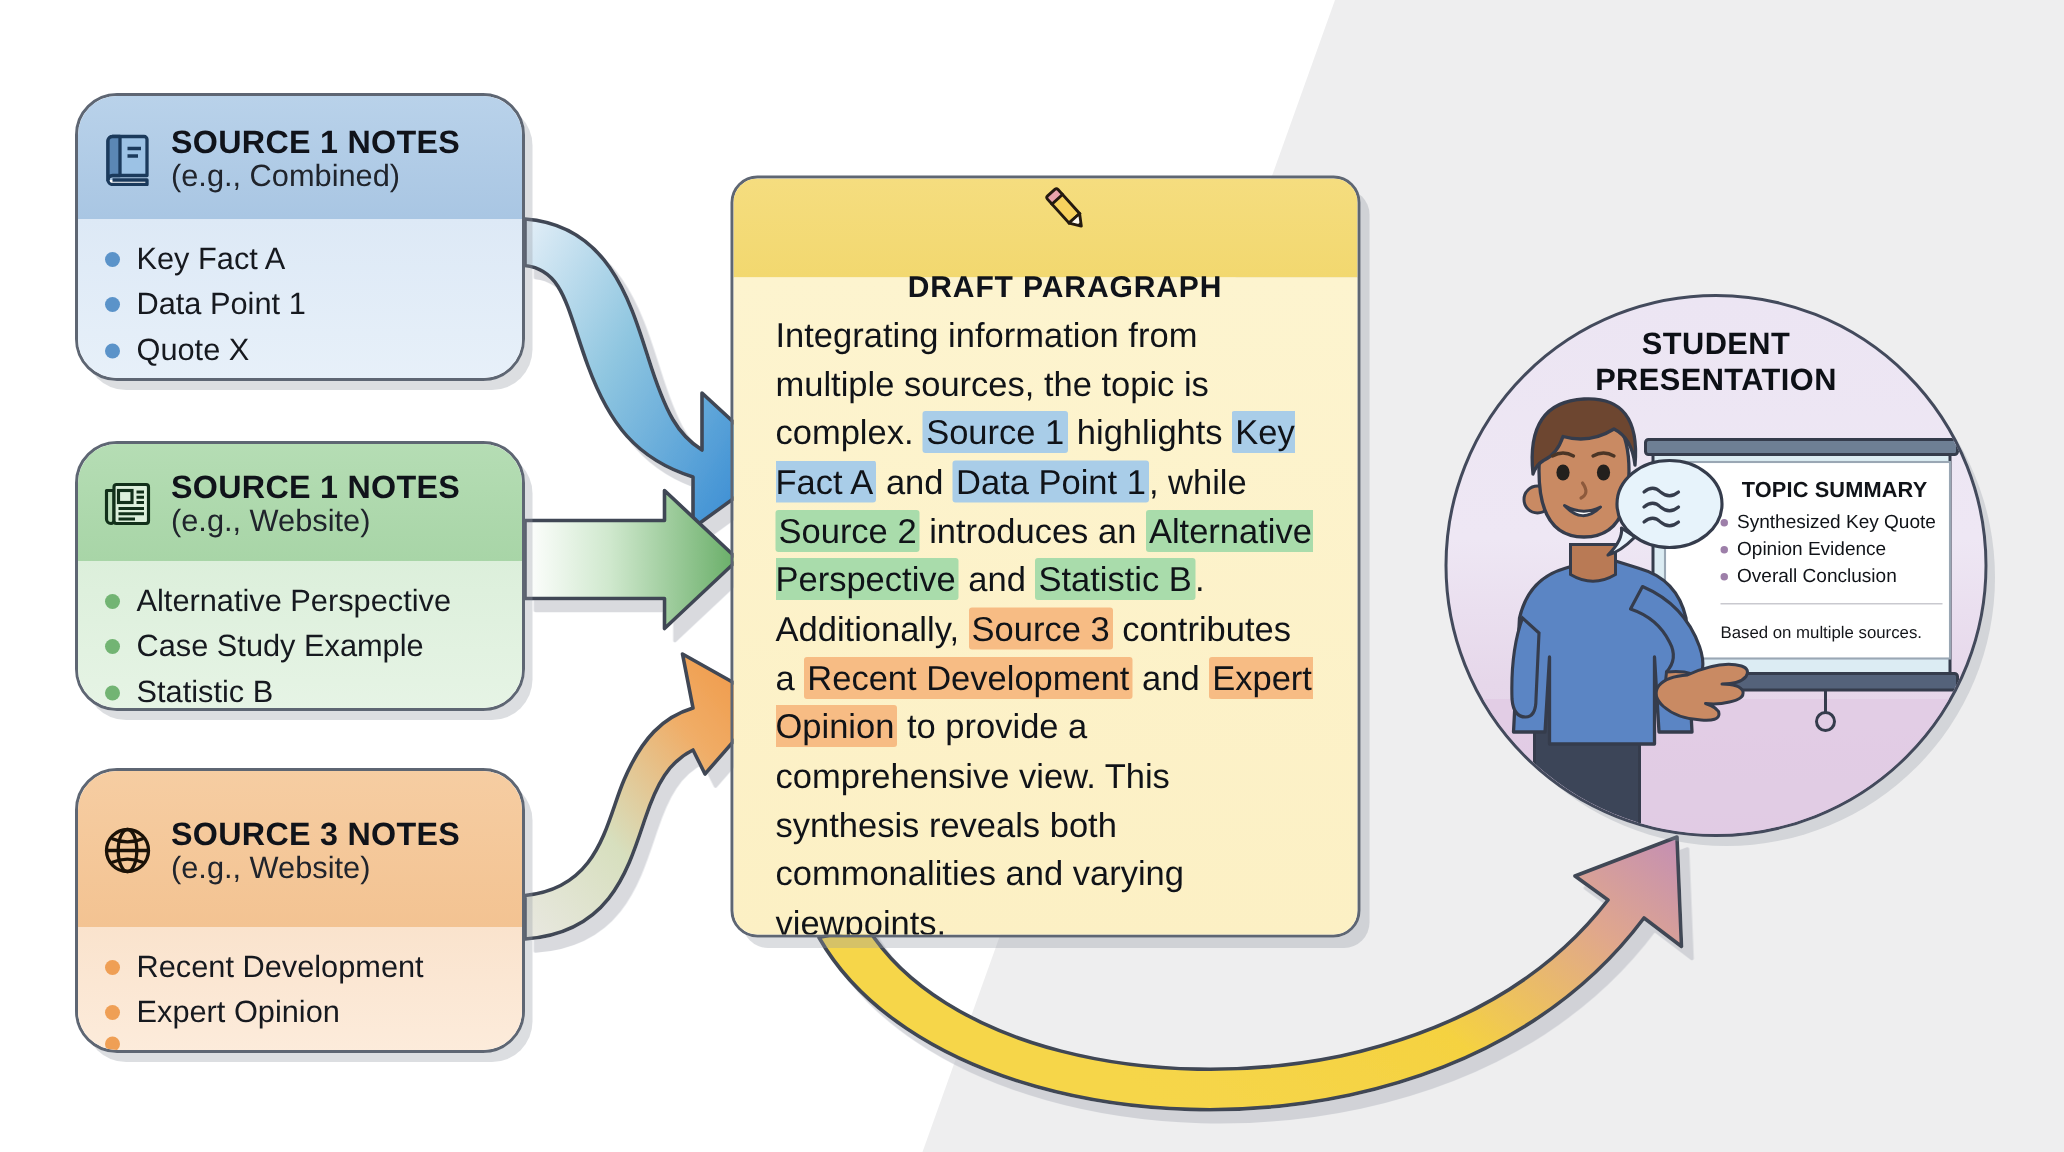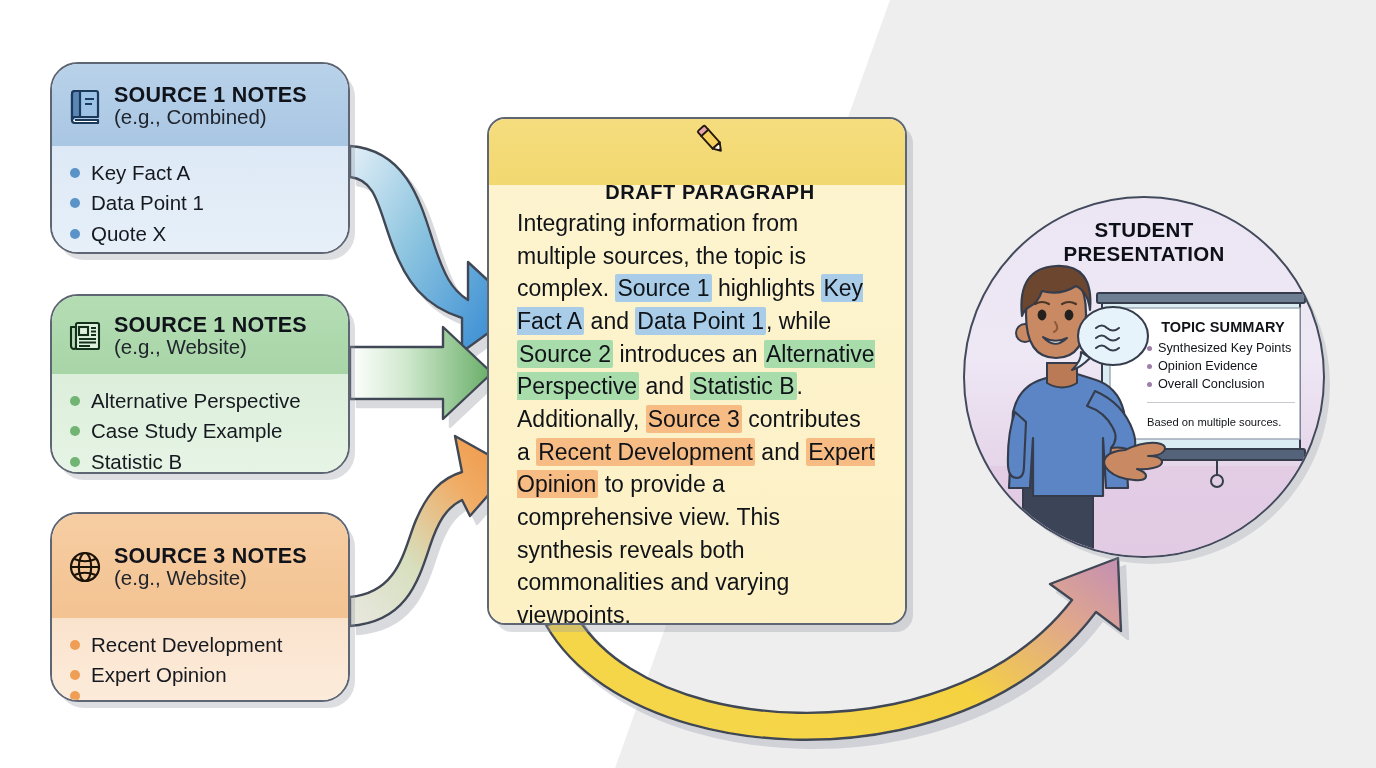--- a/index.html
+++ b/index.html
@@ -387,21 +387,21 @@
         <path d="M131 130 q6 -5 11 0 q6 5 12 0" fill="none" stroke="#353c4c" stroke-width="2.1" stroke-linecap="round"></path>
         <path d="M131 140 q6 -5 11 0 q6 5 12 0" fill="none" stroke="#353c4c" stroke-width="2.1" stroke-linecap="round"></path>
         <path d="M131 150 q6 -5 11 0 q6 5 12 0" fill="none" stroke="#353c4c" stroke-width="2.1" stroke-linecap="round"></path>
       </g>
     </svg>
 
     <div id="slide-text">
       <div id="slide-title">TOPIC SUMMARY</div>
       <div class="slide-row">
           <span class="sdot"></span>
-          <span>Synthesized Key Points</span>
+          <span>Synthesized Key Quote</span>
         </div>
       <div class="slide-row">
           <span class="sdot"></span>
           <span>Opinion Evidence</span>
         </div>
       <div class="slide-row">
           <span class="sdot"></span>
           <span>Overall Conclusion</span>
         </div>
       <div id="slide-rule"></div>

